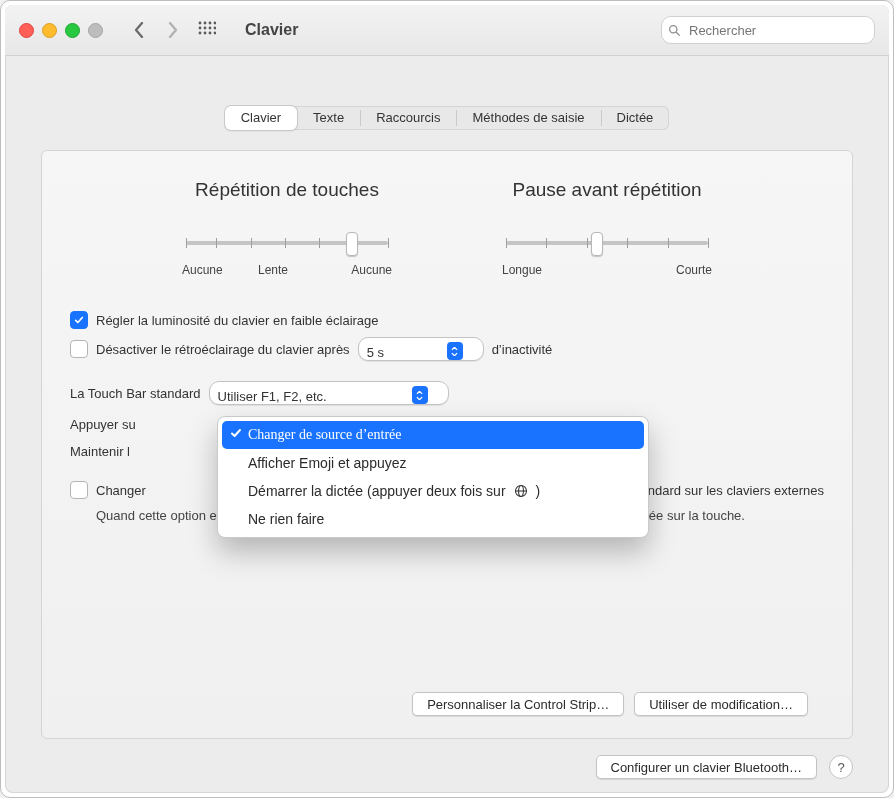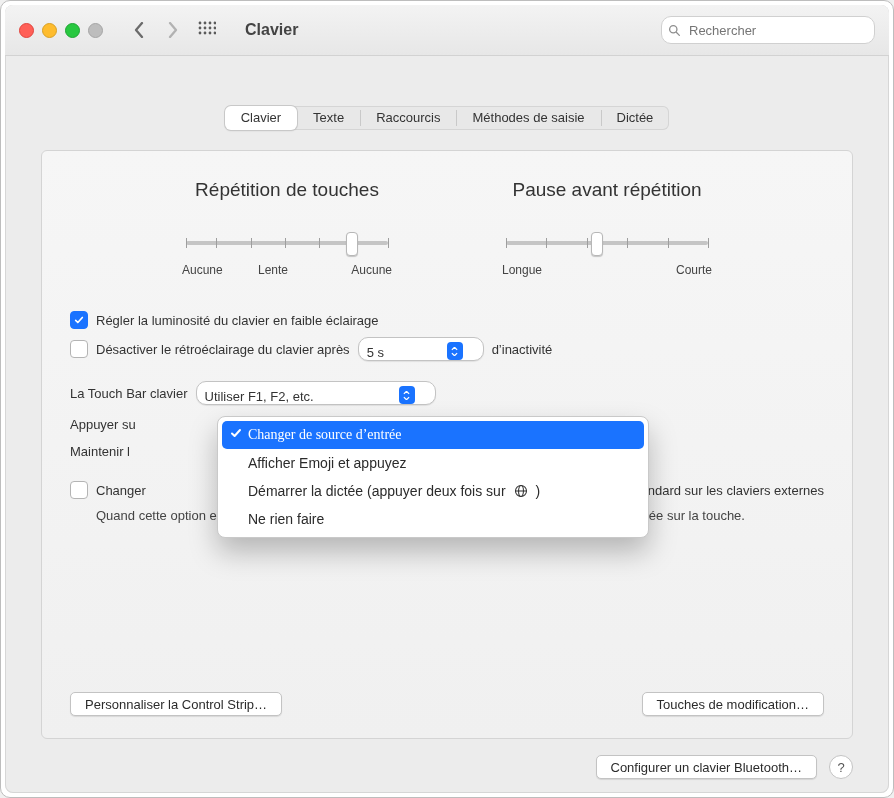--- a/index.html
+++ b/index.html
@@ -178,22 +178,22 @@
     border-radius:5px;
     background:#fff;
     border:1px solid #c3c3c3;
     box-shadow:0 1px 1px rgba(0,0,0,0.1);
     padding:0 14px;
     font-size:13px;
     display:inline-flex; align-items:center;
     cursor:default;
   }
   .bottom-row {
-    position:absolute; left:28px; right:28px; bottom:22px;
-    display:flex; justify-content:space-between; gap:31px;
+    position:absolute; left:28px; right:44px; bottom:22px;
+    display:flex; justify-content:flex-end; gap:10px;
   }
   
   .footer-row { display:flex; align-items:center; justify-content:flex-end; gap:12px; margin-top:16px; margin-bottom:14px;}
   .help-btn {
     width:22px; height:22px; border-radius:50%;
     background:#fff; border:1px solid #c3c3c3;
     display:flex; align-items:center; justify-content:center;
     font-size:13px; color:#555;
   }
   
@@ -347,21 +347,21 @@
                 </svg>
             <svg viewBox="0 0 8 4">
                   <path d="M1 1 L4 4 L7 1" fill="none" stroke="#fff" stroke-width="1.4"></path>
                 </svg>
           </span>
         </div>
         <span>d’inactivité</span>
       </div>
 
       <div class="row" style="margin-top:20px">
-        <span>La Touch Bar clavier</span>
+        <span>La Touch Bar standard</span>
         <div class="select" style="min-width:210px">
           <span>Utiliser F1, F2, etc.</span>
           <span class="sel-arrows">
             <svg viewBox="0 0 8 4">
                   <path d="M1 3 L4 0 L7 3" fill="none" stroke="#fff" stroke-width="1.4"></path>
                 </svg>
             <svg viewBox="0 0 8 4">
                   <path d="M1 1 L4 4 L7 1" fill="none" stroke="#fff" stroke-width="1.4"></path>
                 </svg>
           </span>
@@ -378,21 +378,21 @@
 
       <div class="row" style="margin-top:22px">
         <div class="cb"></div>
         <span>Changer</span>
         <span style="margin-left:auto">standard sur les claviers externes</span>
       </div>
       <div class="indent-text">Quand cette option est sélectionnée, appuyez sur la touche Fn pour utiliser la fonction représentée sur la touche.</div>
 
       <div class="bottom-row">
         <div class="btn">Personnaliser la Control Strip…</div>
-        <div class="btn">Touches de modification…</div>
+        <div class="btn">Utiliser de modification…</div>
       </div>
 
     </div>
 
     <div class="footer-row">
       <div class="btn">Configurer un clavier Bluetooth…</div>
       <div class="help-btn">?</div>
     </div>
 
   </div>

